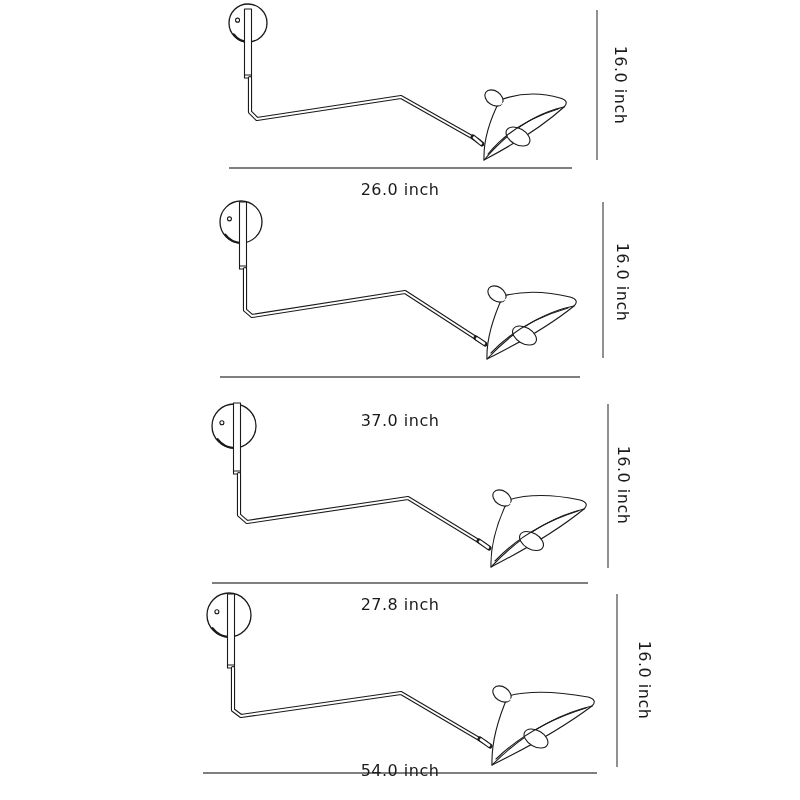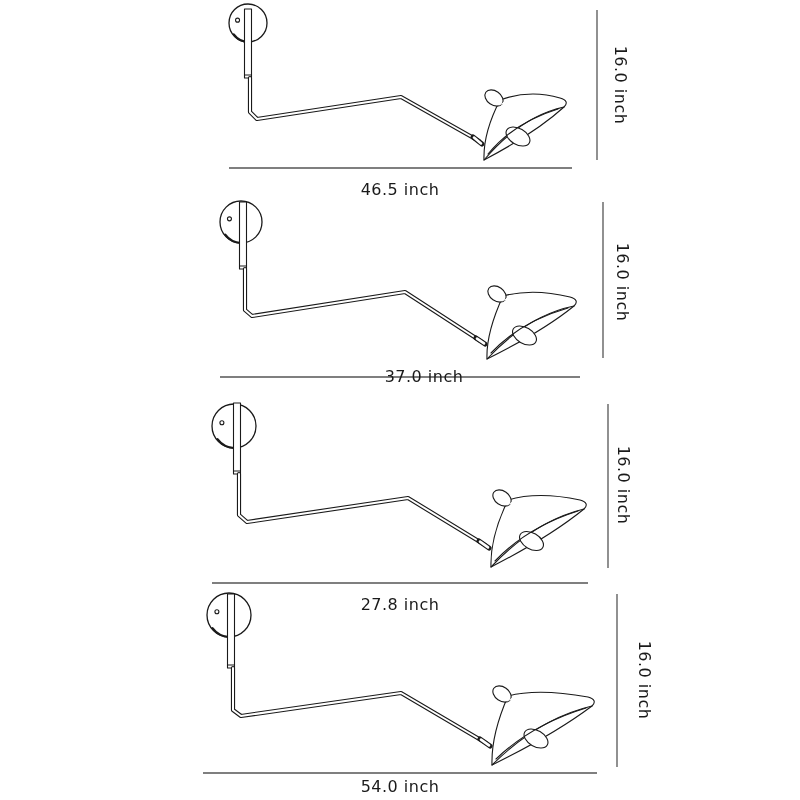--- a/index.html
+++ b/index.html
@@ -110,24 +110,24 @@
       <path d="M 496 759
         Q 532 724.5 586 708"></path>
       <ellipse cx="502" cy="694" rx="10" ry="7" transform="rotate(35 502 694)" fill="#fff"></ellipse>
       <path d="M 506 702 Q 516 694 524 694" fill="#fff" stroke="none"></path>
     </g>
     <line x1="203" y1="773" x2="597" y2="773" stroke="#555555" stroke-width="1.3"></line>
     <line x1="617" y1="594" x2="617" y2="767" stroke="#555555" stroke-width="1.3"></line>
   </svg>
 
 <div id="labels">
-  <div class="dim-label" style="left: 400px; top: 189px;">46.5 inch</div>
+  <div class="dim-label" style="left: 400px; top: 189px;">26.0 inch</div>
   <div class="dim-label vertical" style="left: 620px; top: 85px;">16.0 inch</div>
 
-  <div class="dim-label" style="left: 400px; top: 376px; margin-left: 24px;">37.0 inch</div>
+  <div class="dim-label" style="left: 400px; top: 420px;">37.0 inch</div>
   <div class="dim-label vertical" style="left: 622px; top: 282px;">16.0 inch</div>
 
   <div class="dim-label" style="left: 400px; top: 604px;">27.8 inch</div>
   <div class="dim-label vertical" style="left: 623px; top: 485px;">16.0 inch</div>
 
-  <div class="dim-label" style="left: 400px; top: 786px;">54.0 inch</div>
+  <div class="dim-label" style="left: 400px; top: 770px;">54.0 inch</div>
   <div class="dim-label vertical" style="left: 644px; top: 680px;">16.0 inch</div>
 </div>
 
 </body></html>

